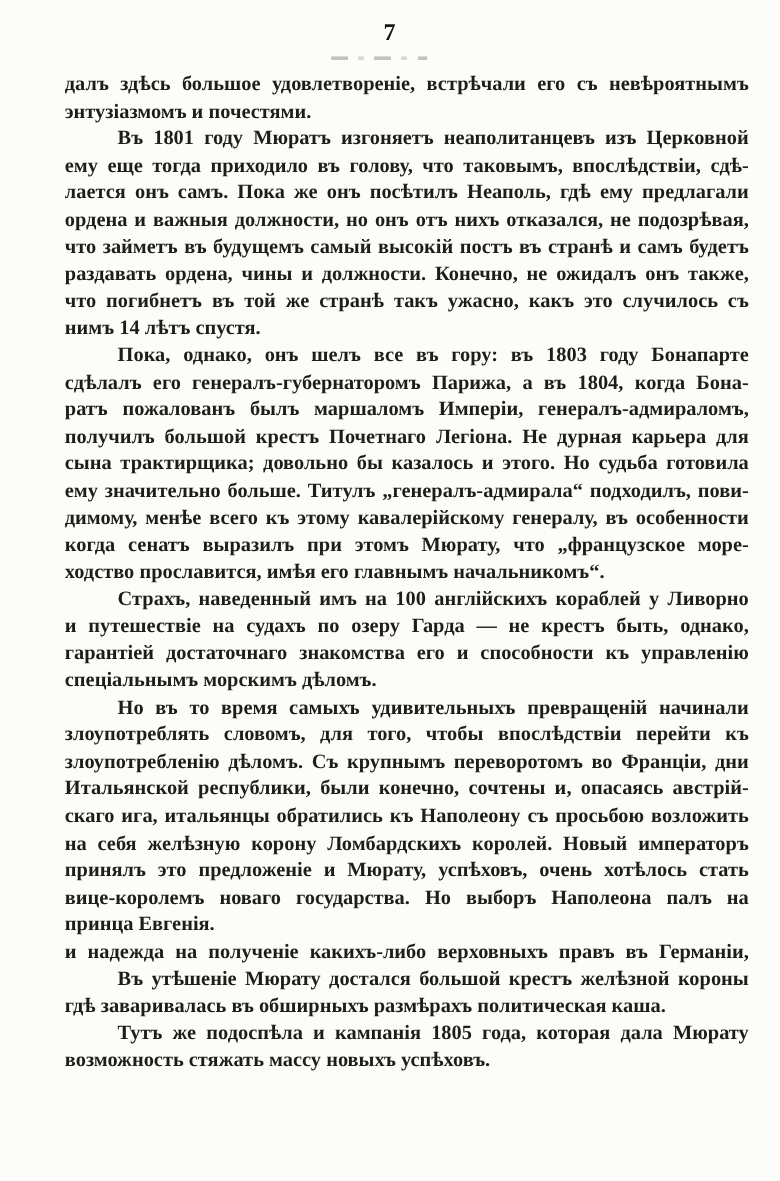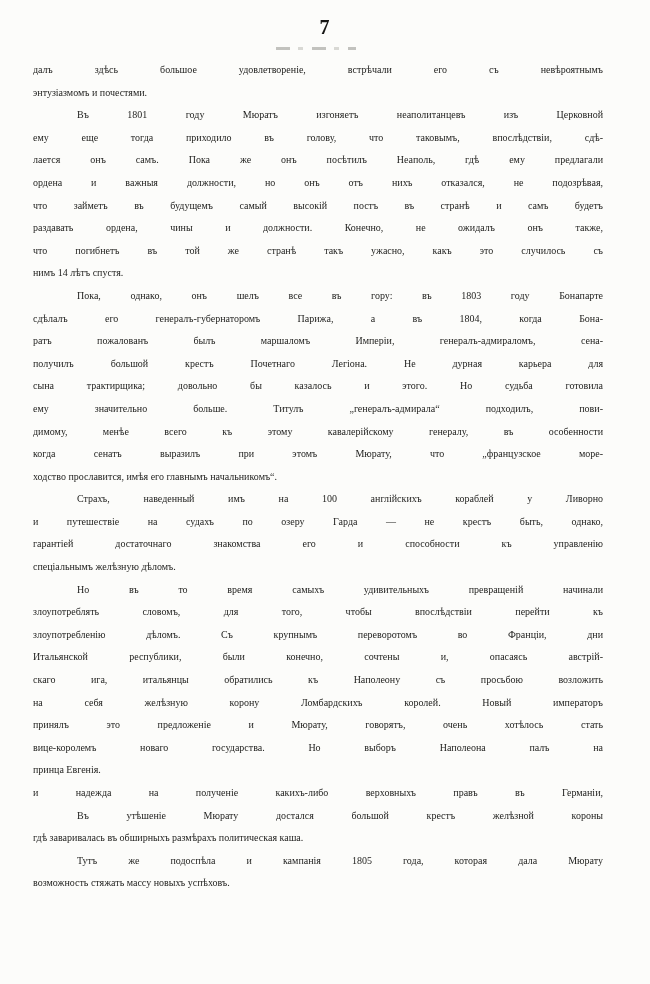--- a/index.html
+++ b/index.html
@@ -40,23 +40,24 @@
       90deg,
       #88888280 0px, #88888280 14px,
       transparent 14px, transparent 22px,
       #b5b5ae80 22px, #b5b5ae80 27px,
       transparent 27px, transparent 36px
     );
   }
   .text-block {
     position: absolute;
     top: 59px;
-    left: 33px;
+    left: 54px;
     width: 570px;
-    font-size: 10px;
+    font-size: 17px;
+    font-weight: bold;
   }
   .line {
     height: 22.6px;
     line-height: 22.6px;
     overflow: hidden;
     text-align: justify;
     text-align-last: justify;
     white-space: normal;
   }
   .line.last {
@@ -88,28 +89,28 @@
       <div class="line">ратъ пожалованъ былъ маршаломъ Имперіи, генералъ-адмираломъ, сена-</div>
       <div class="line">получилъ большой крестъ Почетнаго Легіона. Не дурная карьера для</div>
       <div class="line">сына трактирщика; довольно бы казалось и этого. Но судьба готовила</div>
       <div class="line">ему значительно больше. Титулъ „генералъ-адмирала“ подходилъ, пови-</div>
       <div class="line">димому, менѣе всего къ этому кавалерійскому генералу, въ особенности</div>
       <div class="line">когда сенатъ выразилъ при этомъ Мюрату, что „французское море-</div>
       <div class="line last">ходство прославится, имѣя его главнымъ начальникомъ“.</div>
       <div class="line indent">Страхъ, наведенный имъ на 100 англійскихъ кораблей у Ливорно</div>
       <div class="line">и путешествіе на судахъ по озеру Гарда — не крестъ быть, однако,</div>
       <div class="line">гарантіей достаточнаго знакомства его и способности къ управленію</div>
-      <div class="line last">спеціальнымъ желѣзную дѣломъ.</div>
+      <div class="line last">спеціальнымъ морскимъ дѣломъ.</div>
       <div class="line indent">Но въ то время самыхъ удивительныхъ превращеній начинали</div>
       <div class="line">злоупотреблять словомъ, для того, чтобы впослѣдствіи перейти къ</div>
       <div class="line">злоупотребленію дѣломъ. Съ крупнымъ переворотомъ во Франціи, дни</div>
       <div class="line">Итальянской республики, были конечно, сочтены и, опасаясь австрій-</div>
       <div class="line">скаго ига, итальянцы обратились къ Наполеону съ просьбою возложить</div>
       <div class="line">на себя желѣзную корону Ломбардскихъ королей. Новый императоръ</div>
-      <div class="line">принялъ это предложеніе и Мюрату, говорятъ, очень хотѣлось стать</div>
+      <div class="line">принялъ это предложеніе и Мюрату, успѣховъ, очень хотѣлось стать</div>
       <div class="line">вице-королемъ новаго государства. Но выборъ Наполеона палъ на</div>
       <div class="line last">принца Евгенія.</div>
       <div class="line">и надежда на полученіе какихъ-либо верховныхъ правъ въ Германіи,</div>
       <div class="line indent">Въ утѣшеніе Мюрату достался большой крестъ желѣзной короны</div>
       <div class="line last">гдѣ заваривалась въ обширныхъ размѣрахъ политическая каша.</div>
       <div class="line indent">Тутъ же подоспѣла и кампанія 1805 года, которая дала Мюрату</div>
       <div class="line last">возможность стяжать массу новыхъ успѣховъ.</div>
     </div>
 </div>
 

